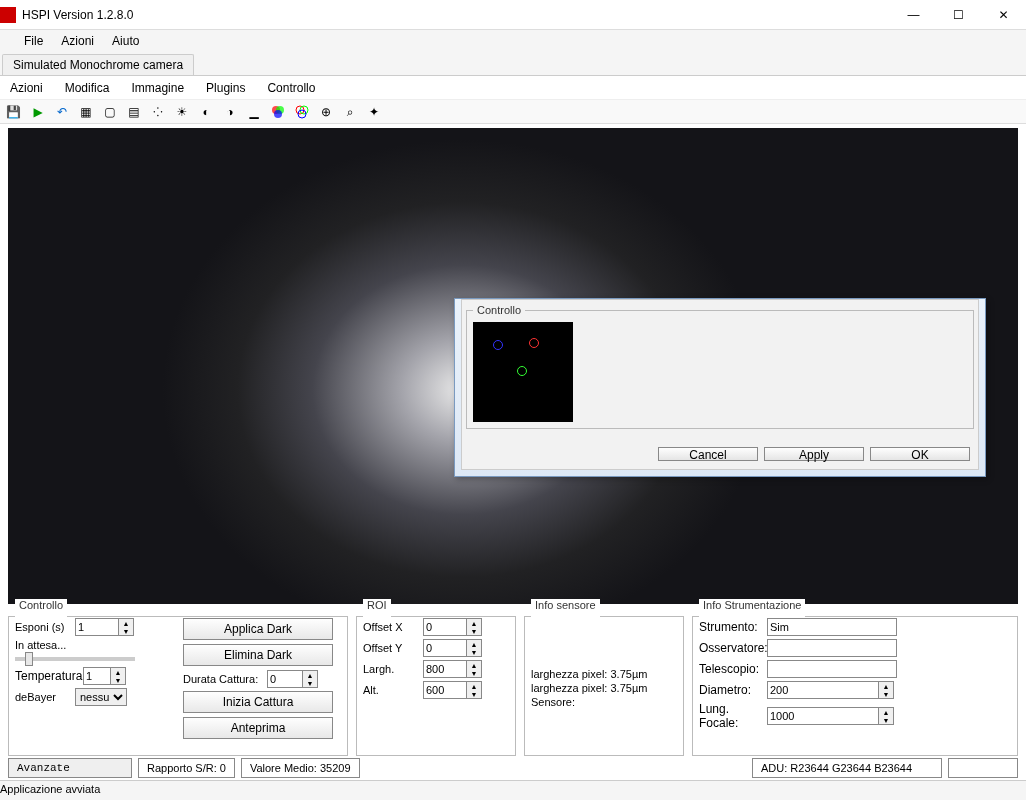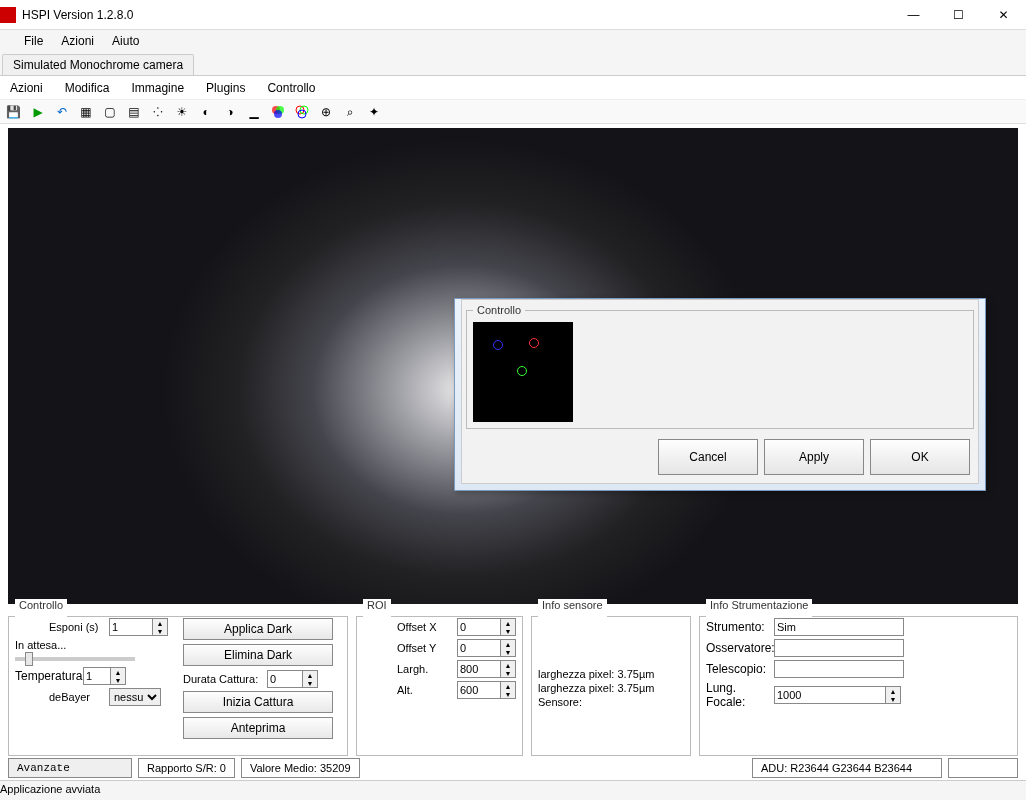--- a/index.html
+++ b/index.html
@@ -20,27 +20,27 @@
 .nebula { position: absolute; inset: 0; background: radial-gradient(ellipse 300px 250px at 45% 55%, rgba(255,255,255,0.9) 0%, rgba(220,220,230,0.7) 20%, rgba(120,120,140,0.4) 50%, rgba(30,30,40,0.2) 75%, #141418 100%); }
 .dialog { position: absolute; left: 454px; top: 298px; width: 532px; background: linear-gradient(#eaf2fb,#dde8f5); border: 1px solid #7a9ac0; box-shadow: 2px 2px 6px rgba(0,0,0,0.3); }
 .dialog-title { height: 24px; display: flex; align-items: center; justify-content: space-between; padding: 0 6px; color: #4a5a6a; }
 .close-x { width: 18px; height:18px; background:#5a6a7a; color:#fff; display:flex;align-items:center;justify-content:center; cursor:pointer; font-size:11px;}
 .dialog-body { background:#f2f2f2; border:1px solid #ccc; margin:0 6px 6px 6px; padding:4px; }
 .fieldset { border:1px solid #bbb; padding:6px; margin-bottom:6px; }
 .fieldset legend { padding:0 4px; font-size:11px; color:#333;}
 .rgb-preview { width:100px; height:100px; background:#000; position:relative; }
 .circ { position:absolute; width:10px;height:10px;border-radius:50%; border:1px solid; }
 .dlg-buttons { display:flex; justify-content:flex-end; gap:6px; padding:4px;}
-.dlg-buttons button { width:100px; height:36px; background:linear-gradient(#fefefe,#e5e5e5); border:1px solid #888; cursor:pointer; }
+.dlg-buttons button { width:100px; height:14px; background:linear-gradient(#fefefe,#e5e5e5); border:1px solid #888; cursor:pointer;margin-top:8px; }
 .bottom-panels { display:flex; gap:8px; padding:6px 8px 0 8px; height: 152px; }
 .panel { border:1px solid #bbb; padding:4px 6px; flex-shrink:0; position:relative; background:#fff; }
 .panel legend { font-size:11px; padding:0 4px; color:#333; position:relative; top:-11px; background:#fff; }
 .panel-inner { margin-top:-8px; }
 .row { display:flex; align-items:center; margin-bottom:3px; }
-.lbl { width:60px; font-size:11px;margin-left:34px;}
+.lbl { width:60px; font-size:11px;}
 .lbl-w { width:68px; }
 .num-input { display:flex; }
 .num-input input { width:44px; height:18px; border:1px solid #888; padding:0 2px; font-size:11px;}
 .spin { display:flex; flex-direction:column; border:1px solid #888; border-left:none;}
 .spin div{ width:14px;height:8px;display:flex;align-items:center;justify-content:center;font-size:7px;line-height:1;cursor:pointer;background:#f0f0f0;}
 .btn { width:150px; height:22px; background:linear-gradient(#fefefe,#e8e8e8); border:1px solid #888; cursor:pointer; display:block; margin-bottom:4px;}
 .txt-input { height:18px; border:1px solid #888; padding:0 2px; font-size:11px; width:130px;}
 .status-row { display:flex; gap:6px; padding:2px 8px; }
 .status-box { border:1px solid #888; padding:2px 8px; font-size:11px; height:20px; display:flex; align-items:center;}
 .app-statusbar { position:absolute; bottom:0; left:0; right:0; height:20px; border-top:1px solid #ccc; padding:2px 0; font-size:11px; background:#f5f5f5;}
@@ -258,20 +258,30 @@
         </div>
       <div class="row">
           <span class="lbl-w">Osservatore:</span>
           <input class="txt-input" style="">
         </div>
       <div class="row">
           <span class="lbl-w">Telescopio:</span>
           <input class="txt-input" style="">
         </div>
       <div class="row">
+          <span class="lbl-w">Diametro:</span>
+          <div class="num-input">
+            <input style="width: 112px;" value="200">
+            <div class="spin">
+              <div>▲</div>
+              <div>▼</div>
+            </div>
+          </div>
+        </div>
+      <div class="row">
           <span class="lbl-w">Lung. Focale:</span>
           <div class="num-input">
             <input style="width: 112px;" value="1000">
             <div class="spin">
               <div>▲</div>
               <div>▼</div>
             </div>
           </div>
         </div>
     </div>

